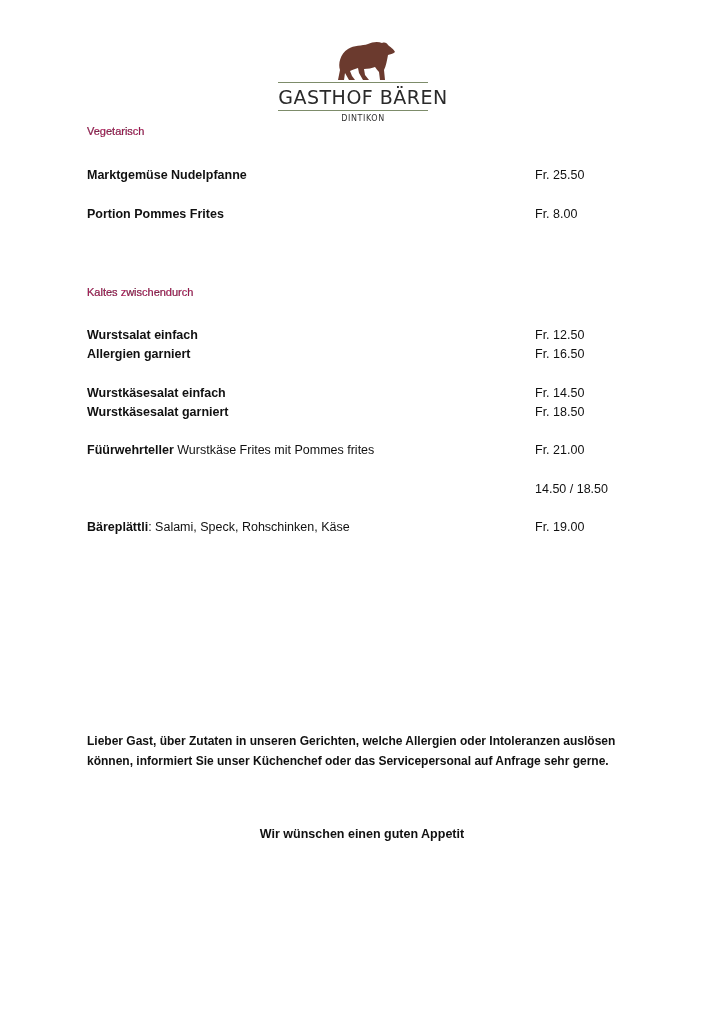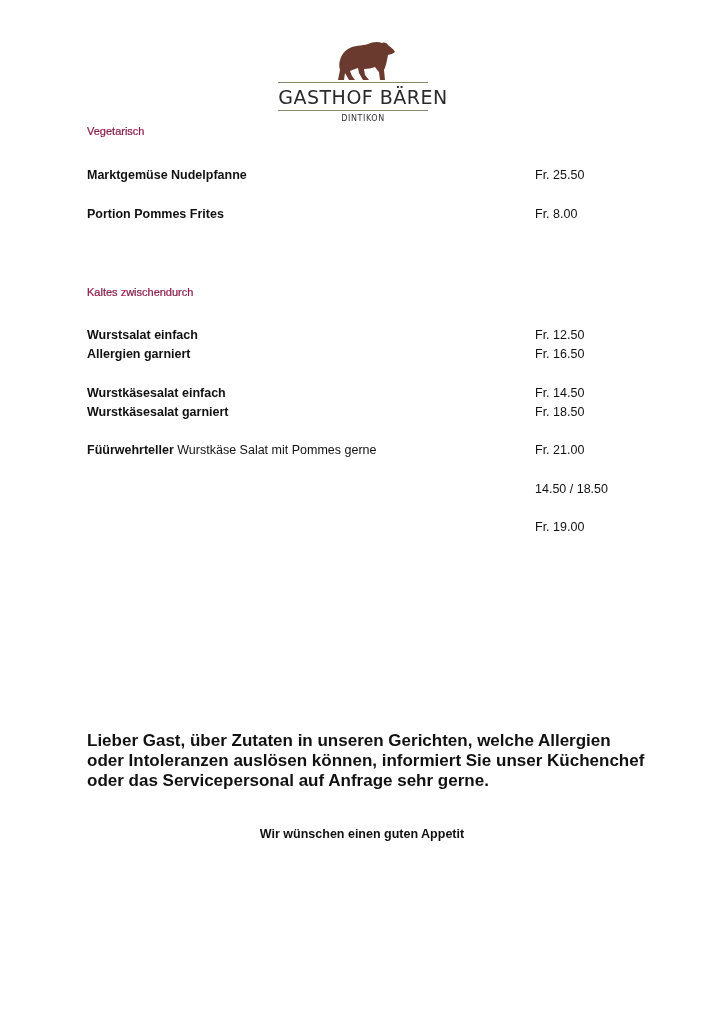--- a/index.html
+++ b/index.html
@@ -94,21 +94,21 @@
       left: 448px;
       top: 0;
       font-weight: normal;
       white-space: nowrap;
     }
     .notice {
       position: absolute;
       left: 87px;
       top: 731px;
       width: 560px;
-      font-size: 17px;
+      font-size: 12px;
       line-height: 20px;
       font-weight: bold;
       margin: 0;
     }
     .closing {
       position: absolute;
       left: 0;
       width: 724px;
       top: 827px;
       text-align: center;
@@ -158,27 +158,28 @@
   <span class="name"><span>Wurstkäsesalat einfach</span><span class="desc"></span></span>
   <span class="price">Fr. 14.50</span>
 </div>
 
 <div class="row" style="top:403px;">
   <span class="name"><span>Wurstkäsesalat garniert</span><span class="desc"></span></span>
   <span class="price">Fr. 18.50</span>
 </div>
 
 <div class="row" style="top:441px;">
-  <span class="name"><span>Füürwehrteller</span><span class="desc"> Wurstkäse Salat mit Pommes gerne</span></span>
+  <span class="name"><span>Füürwehrteller</span><span class="desc"> Wurstkäse Frites mit Pommes frites</span></span>
   <span class="price">Fr. 21.00</span>
 </div>
 
 <div class="row" style="top:480px;">
   <span class="price">14.50 / 18.50</span>
 </div>
 
 <div class="row" style="top:518px;">
+  <span class="name"><span>Bäreplättli</span><span class="desc">: Salami, Speck, Rohschinken, Käse</span></span>
   <span class="price">Fr. 19.00</span>
 </div>
 
 <p class="notice">Lieber Gast, über Zutaten in unseren Gerichten, welche Allergien oder Intoleranzen auslösen können, informiert Sie unser Küchenchef oder das Servicepersonal auf Anfrage sehr gerne.</p>
 
 <p class="closing">Wir wünschen einen guten Appetit</p>
 
 </body></html>

